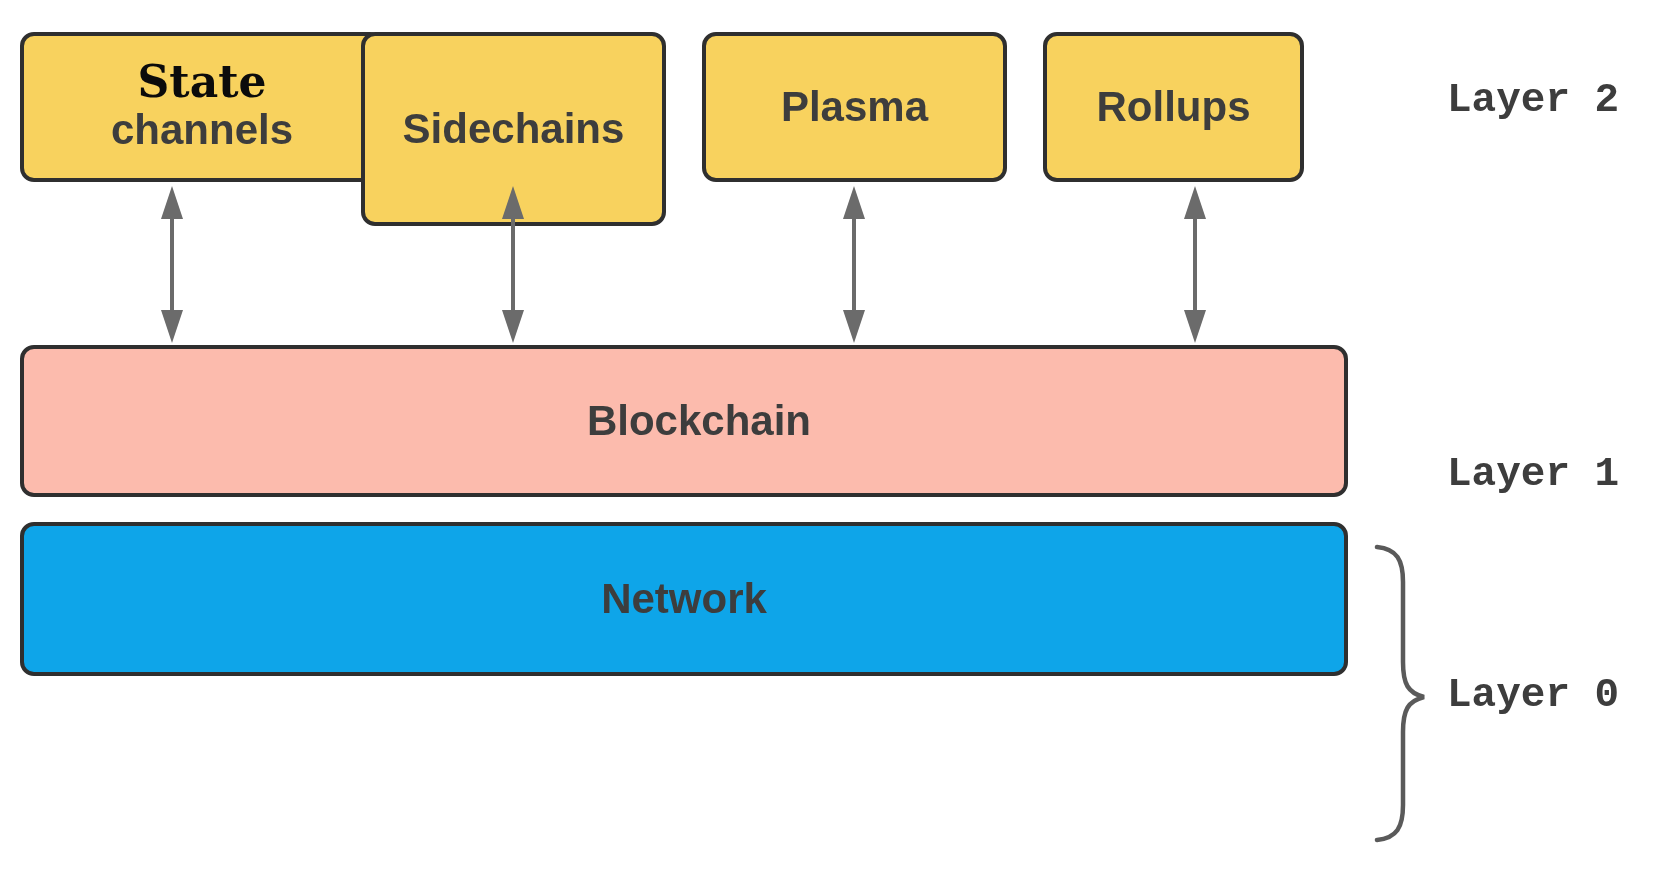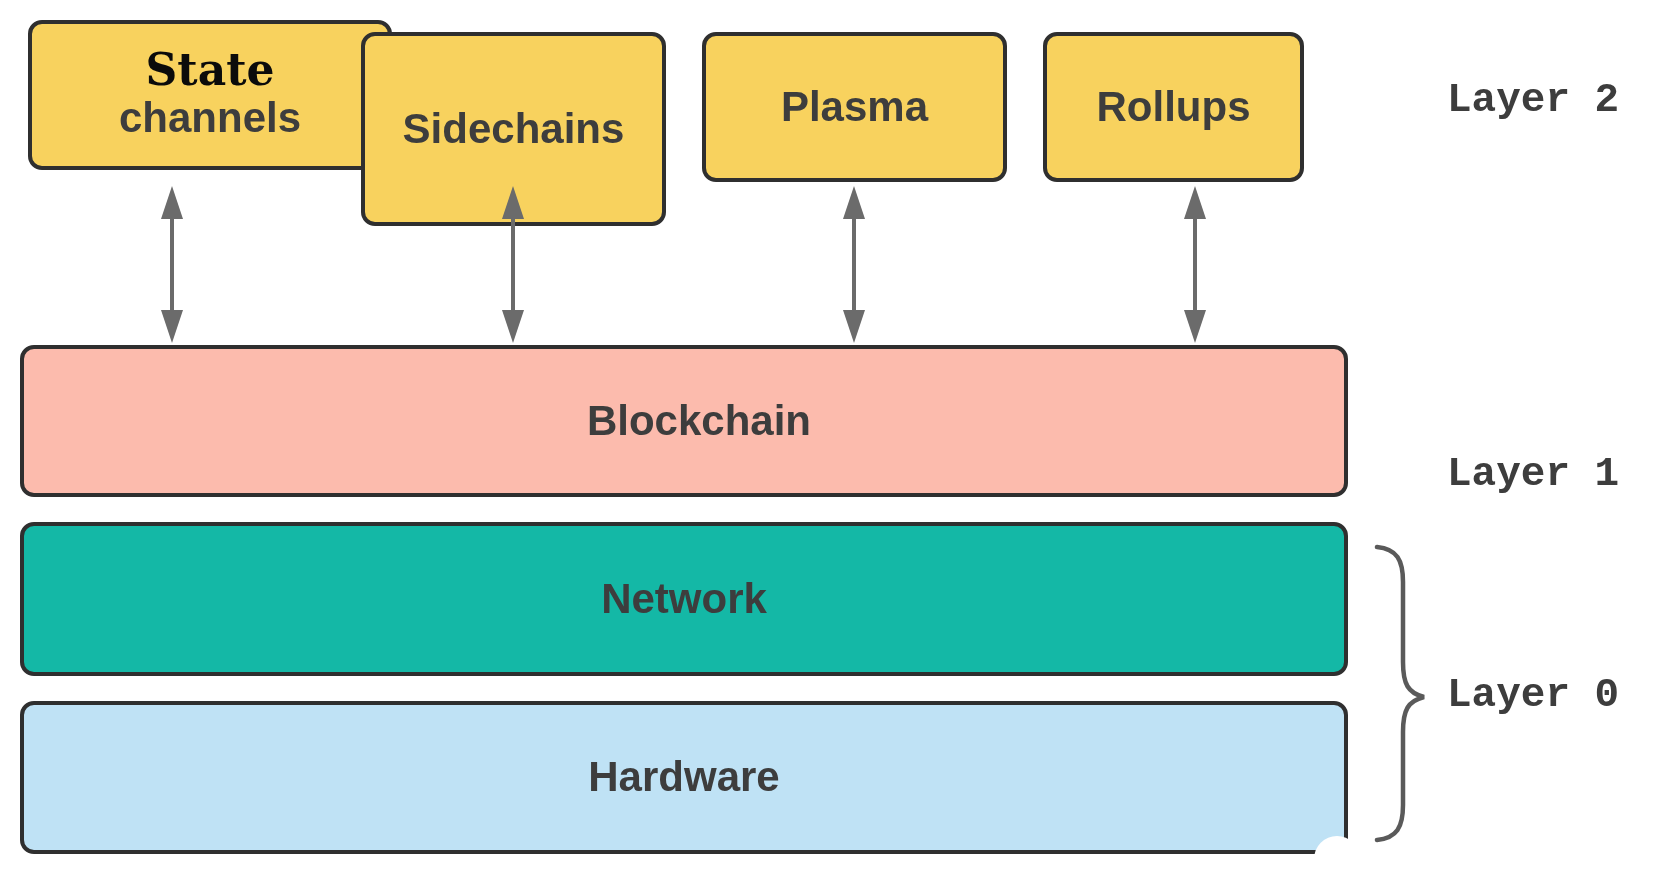--- a/index.html
+++ b/index.html
@@ -17,21 +17,21 @@
     border: 4px solid #2f2f2f;
     border-radius: 14px;
     display: flex;
     flex-direction: column;
     align-items: center;
     justify-content: center;
     text-align: center;
   }
   .yellow  { background: #f8d25e; }
   .salmon  { background: #fcbbad; }
-  .green   { background: #14b8a6; }
+  .green   { background: #0ea5e9; }
   .blue    { background: #bfe2f5; }
 
   .box-label {
     font-size: 42px;
     font-weight: bold;
     color: #3d3d3d;
     line-height: 1.15;
     white-space: nowrap;
   }
   .state-line1 {
@@ -53,21 +53,21 @@
     position: absolute;
     left: 1447px;
     transform: translateY(-50%);
     font-size: 41px;
     font-weight: bold;
     color: #3d3d3d;
     white-space: nowrap;
     font-family: Liberation Mono, monospace;
   }
   
-  #box-state     { left: 20px;   top: 20px; width: 364px; height: 150px; margin-left: 8px; }
+  #box-state     { left: 20px;   top: 32px; width: 364px; height: 150px; }
   #box-side      { left: 361px;  top: 32px; width: 305px; height: 194px; }
   #box-plasma    { left: 702px;  top: 32px; width: 305px; height: 150px; }
   #box-rollups   { left: 1043px; top: 32px; width: 261px; height: 150px; }
   
   #box-blockchain { left: 20px; top: 345px; width: 1328px; height: 152px; padding-left: 30px; }
   #box-network    { left: 20px; top: 522px; width: 1328px; height: 154px; }
   #box-hardware   { left: 20px; top: 701px; width: 1328px; height: 153px; }
 
   #label-layer2 { top: 100px; }
   #label-layer1 { top: 428px; margin-top: 46px; }
@@ -103,23 +103,20 @@
   </div>
 
   <div class="box salmon" id="box-blockchain">
     <span class="box-label">Blockchain</span>
   </div>
 
   <div class="box green" id="box-network">
     <span class="box-label">Network</span>
   </div>
 
-  <div class="box blue" id="box-hardware">
-    <span class="box-label">Hardware</span>
-  </div>
 
   <div class="layer-label" id="label-layer2">Layer 2</div>
   <div class="layer-label" id="label-layer1">Layer 1</div>
   <div class="layer-label" id="label-layer0">Layer 0</div>
 
   <svg class="overlay" viewBox="0 0 1664 874">
 
     <g stroke="#6b6b6b" fill="#6b6b6b">
       <line x1="172" y1="212" x2="172" y2="318" stroke-width="4" fill="none"></line>
       <polygon points="172,186 161,219 183,219" stroke="none"></polygon>

